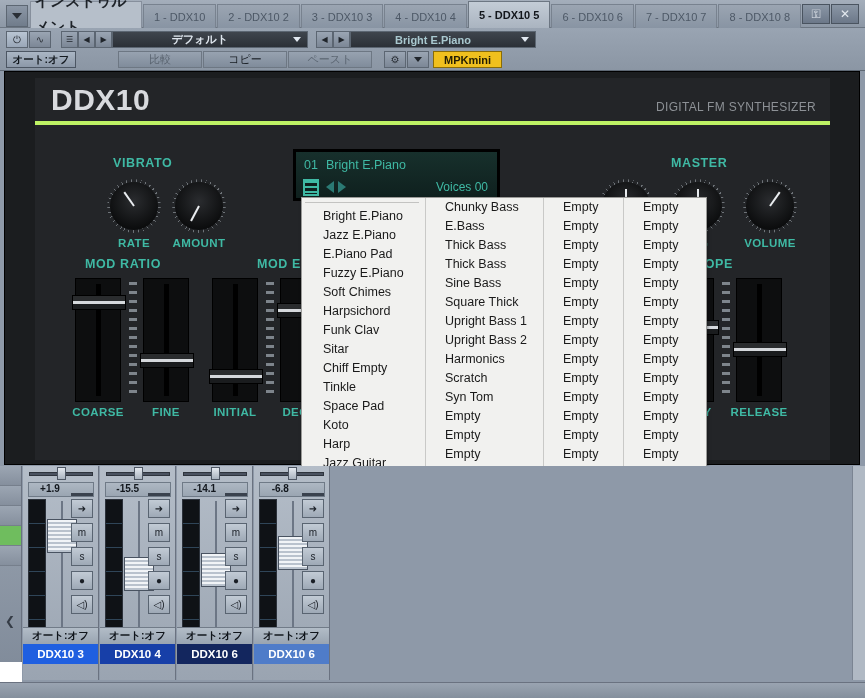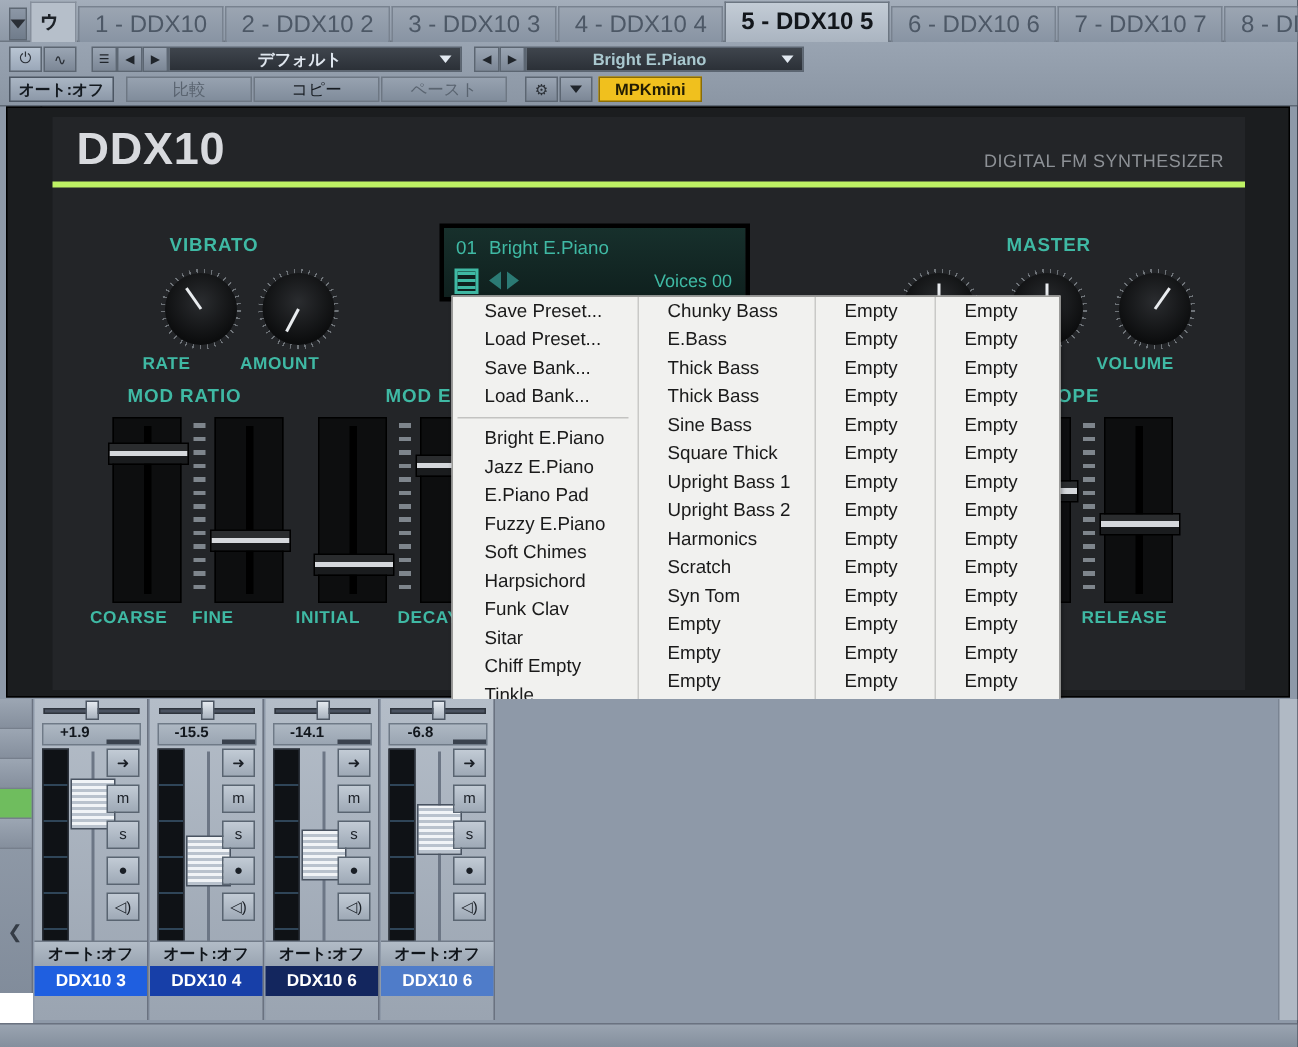--- a/index.html
+++ b/index.html
@@ -16,21 +16,21 @@
 
   .tabbar { position:absolute; left:0; top:0; width:865px; height:28px;
             background:linear-gradient(#a4aebb,#8d98a6); border-bottom:1px solid #6c7682; }
   .tabbar-inner { display:flex; align-items:flex-end; height:28px; }
   .menu-arrow-box { width:30px; height:22px; margin:4px 2px 1px 6px; border:1px solid #5d6773;
                     background:linear-gradient(#8c97a6,#707c8b); display:flex; align-items:center; justify-content:center; }
   .caret-down { width:0;height:0;border-left:5px solid transparent;border-right:5px solid transparent;border-top:6px solid #2a2f36; }
   .inst-title { font-size:15px; font-weight:bold; color:#1d2228; padding:0 10px 3px 4px; line-height:26px;
                 background:#b6bfca; border:1px solid #868f9c; border-bottom:none; height:27px;
                 display:flex; align-items:center; }
-  .tab { height:24px; padding:0 10px; margin-left:1px; font-size:16px; color:#4d5866;
+  .tab { height:24px; padding:0 10px; margin-left:1px; font-size:11px; color:#4d5866;
          background:linear-gradient(#9ba5b2,#8894a3); border:1px solid #78828f; border-bottom:none;
          display:flex; align-items:center; white-space:nowrap; }
   .tab.active { height:27px; color:#12161b; font-weight:bold;
                 background:linear-gradient(#c3ccd6,#aab4c0); border-color:#6c7682; }
   .tabbar-spacer { flex:1; }
   .winbtns { display:flex; margin:2px 6px 2px 0; align-self:center; }
   .winbtn { width:28px;height:20px; border:1px solid #4a5460; background:linear-gradient(#8a96a5,#6c7889);
             display:flex;align-items:center;justify-content:center;color:#e4e9ef;font-size:12px;margin-left:1px; }
 
   
@@ -45,37 +45,37 @@
   .pbtn.sq { width:22px; }
   .dark-field { height:17px; background:linear-gradient(#3f454d,#2b3037); border:1px solid #5c6672;
                 display:flex; align-items:center; color:#dfe6ee; font-size:11px; font-weight:bold; }
   .dark-field .lbl { flex:1; text-align:center; }
   .dark-field .lbl.teal { color:#a9c8cf; }
   .arrow-btn { width:17px;height:17px; border:1px solid #5c6672; background:linear-gradient(#9aa5b3,#7c8796);
                display:flex;align-items:center;justify-content:center;font-size:8px;color:#20252b; }
   .auto-btn { width:70px;height:17px;border:1px solid #4c5663;background:linear-gradient(#aab6c4,#8c98a8);
               font-size:10.5px;color:#141a20;display:flex;align-items:center;justify-content:center;font-weight:bold; }
   .gray-btn { width:84px;height:17px;border:1px solid #6d7783;background:linear-gradient(#97a2b0,#808c9b);
-              font-size:11px;color:#5a6470;display:flex;align-items:center;justify-content:center; }
+              font-size:11px;color:#5a6470;display:flex;align-items:center;justify-content:center;margin-left:34px; }
   .gray-btn.active { color:#171c22; }
   .mpk { height:17px;padding:0 10px;background:#f0c01e;border:1px solid #8a6c06;color:#231d03;
          font-size:11px;font-weight:bold;display:flex;align-items:center; }
   .caret-sm { width:0;height:0;border-left:4px solid transparent;border-right:4px solid transparent;border-top:5px solid #e2e9f1;margin:0 6px; }
   .caret-dk { width:0;height:0;border-left:4px solid transparent;border-right:4px solid transparent;border-top:5px solid #20252b; }
 
   
   .plugin { position:absolute; left:4px; top:71px; width:856px; height:394px;
             background:#1b1d1f; border:1px solid #000; }
   .plugin-inner { position:absolute; left:30px; top:6px; width:795px; height:382px; background:#232528; }
   .ddx-head { position:relative; height:47px; border-bottom:4px solid #bef264; }
   .ddx-logo { position:absolute; left:16px; top:5px; font-size:30px; font-weight:bold; color:#d8dade; letter-spacing:0.5px; }
   .ddx-sub { position:absolute; right:14px; top:22px; font-size:12px; color:#8d9196; letter-spacing:0.3px; }
 
   .sect-label { position:absolute; color:#3fb9a4; font-size:12.5px; font-weight:bold; letter-spacing:0.6px; }
-  .ctl-label { position:absolute; color:#3fb9a4; font-size:11.5px; font-weight:bold; letter-spacing:0.4px; text-align:left; }
+  .ctl-label { position:absolute; color:#3fb9a4; font-size:11.5px; font-weight:bold; letter-spacing:0.4px; text-align:center; }
 
   .knob { position:absolute; width:48px;height:48px; }
   .knob .ring { position:absolute;inset:0;border-radius:50%;
                 background:radial-gradient(circle at 50% 40%,#2a2c2f 0%,#0c0d0e 72%); }
   .knob .ticks { position:absolute; inset:-3px; border-radius:50%;
                  background:repeating-conic-gradient(from 210deg, #6e7378 0deg 2deg, transparent 2deg 11deg);
                  -webkit-mask:radial-gradient(circle, transparent 62%, #000 63%);
                  mask:radial-gradient(circle, transparent 62%, #000 63%); }
   .knob .ptr { position:absolute; left:50%; top:50%; width:2px;height:17px; background:#e9ecef;
                transform-origin:50% 100%; margin-left:-1px; margin-top:-17px; }
@@ -315,26 +315,20 @@
     <div class="hamb"></div>
     <div class="lr">
       <div class="tri-l"></div>
       <div class="tri-r"></div>
     </div>
     <div class="voices">Voices 00</div>
   </div>
 
   <div class="dropdown">
     <div class="dd-col c1">
-      <div id="dd-file">
-          <div class="dd-item">Save Preset...</div>
-          <div class="dd-item">Load Preset...</div>
-          <div class="dd-item">Save Bank...</div>
-          <div class="dd-item">Load Bank...</div>
-        </div>
       <div class="dd-sep"></div>
       <div id="dd-c1">
           <div class="dd-item">Bright E.Piano</div>
           <div class="dd-item">Jazz E.Piano</div>
           <div class="dd-item">E.Piano Pad</div>
           <div class="dd-item">Fuzzy E.Piano</div>
           <div class="dd-item">Soft Chimes</div>
           <div class="dd-item">Harpsichord</div>
           <div class="dd-item">Funk Clav</div>
           <div class="dd-item">Sitar</div>

